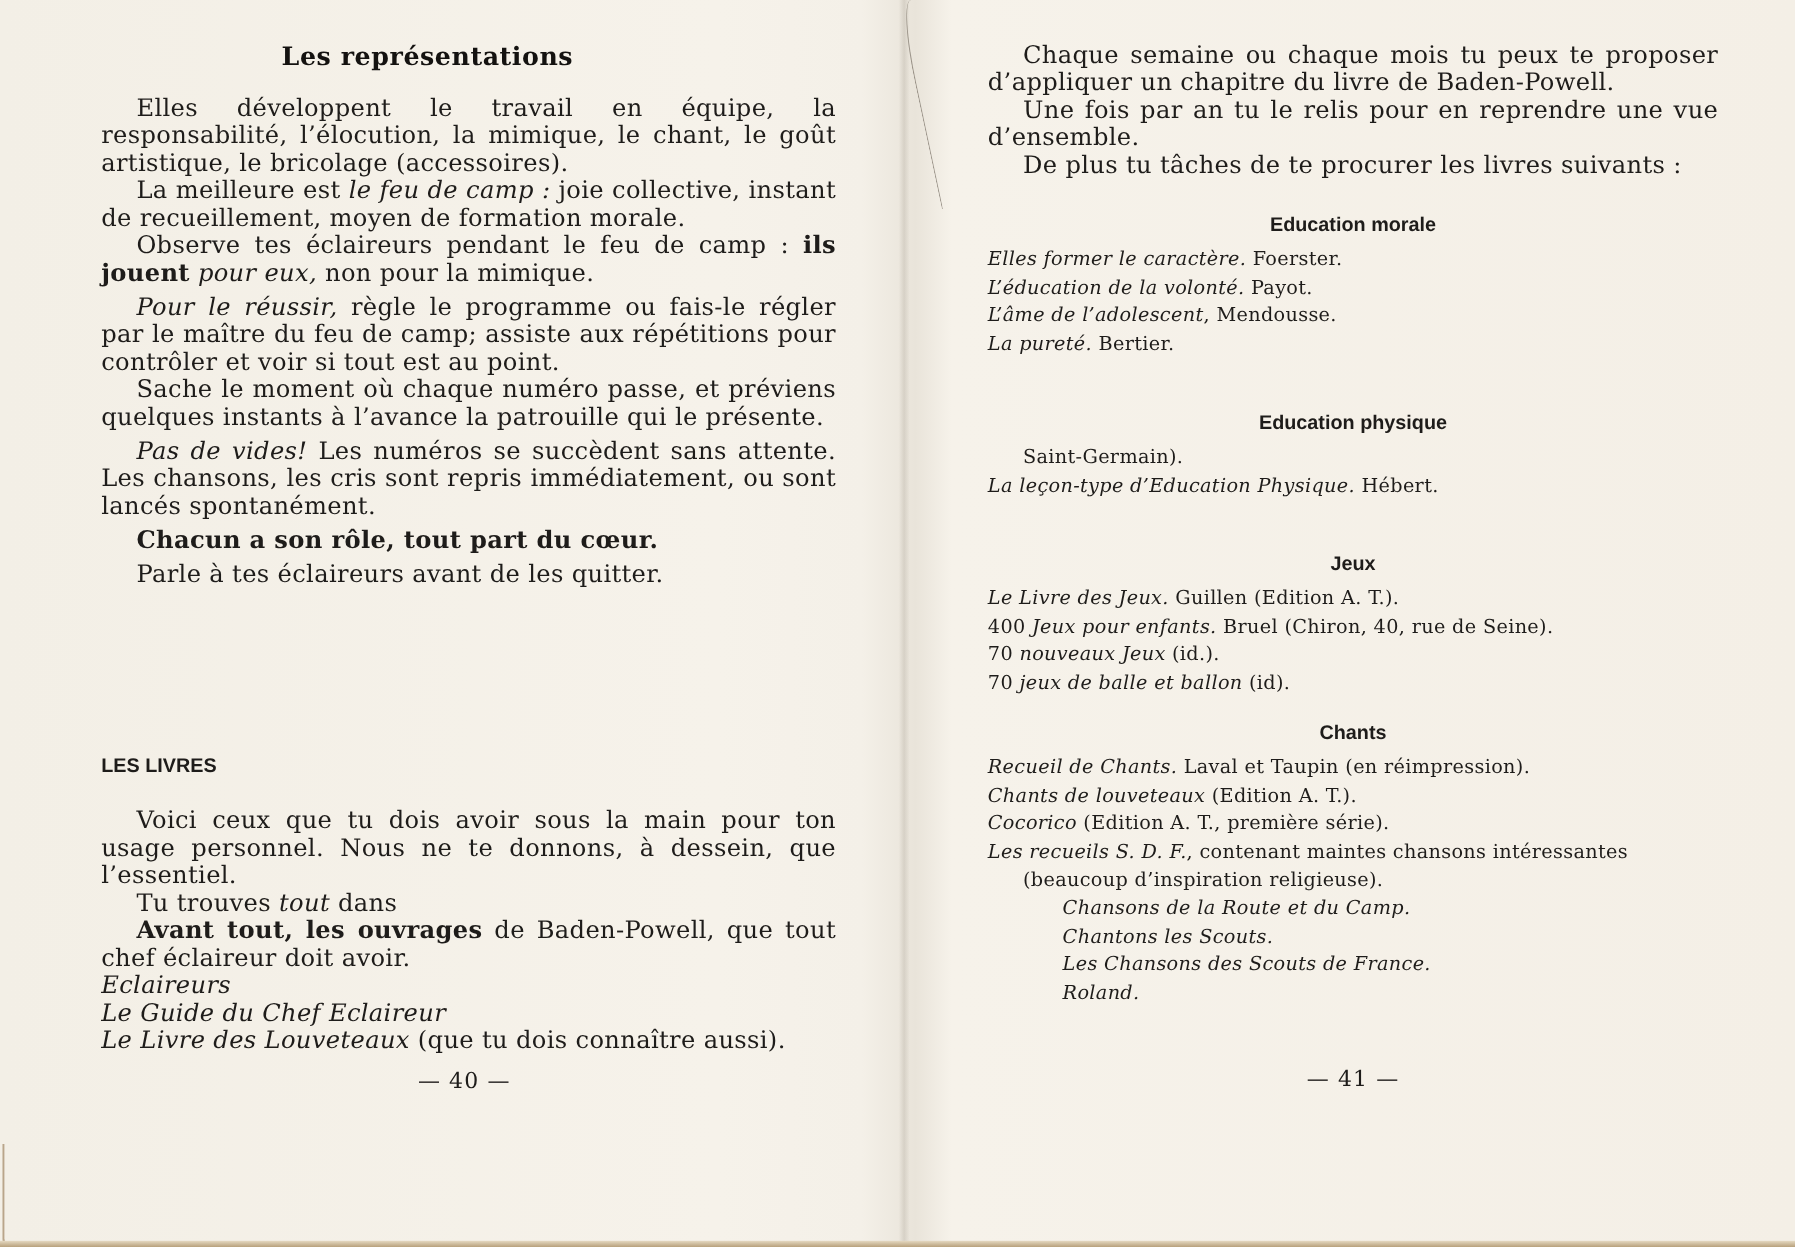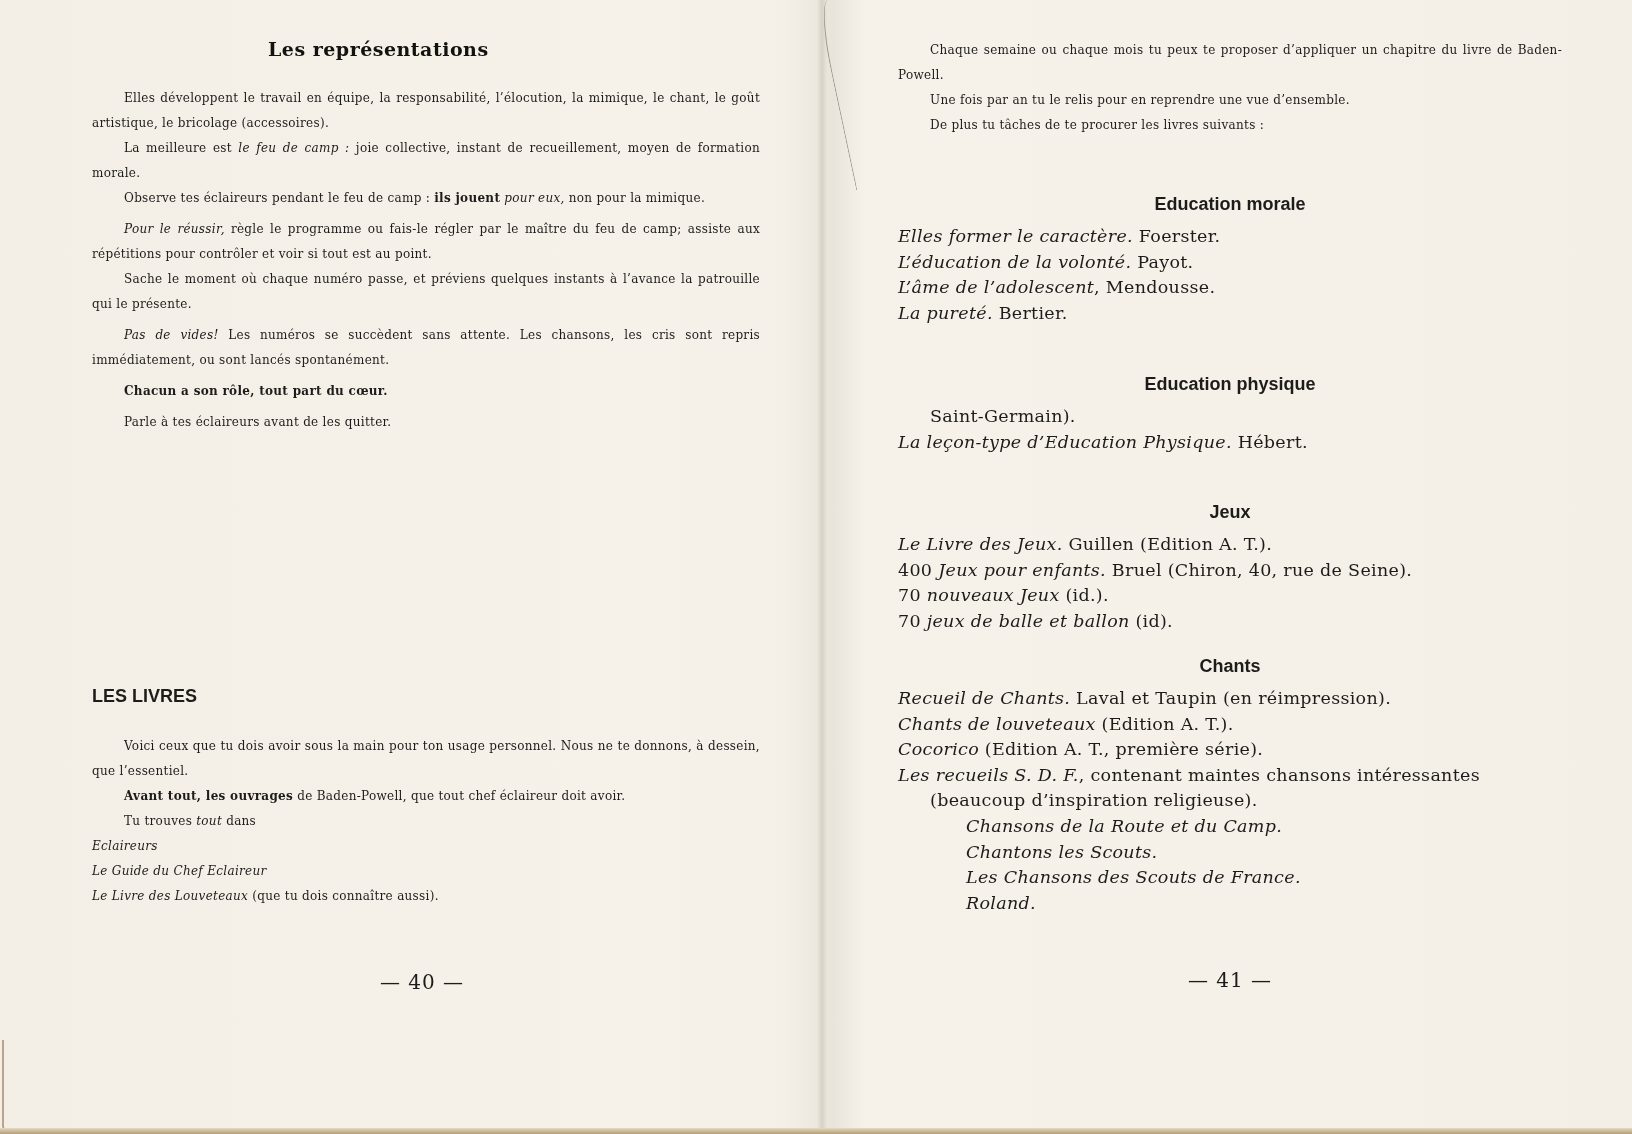--- a/index.html
+++ b/index.html
@@ -31,26 +31,26 @@
   .edge-bottom {
     position: absolute; left: 0; bottom: 0; width: 1632px; height: 6px;
     background: linear-gradient(180deg, #e5d9c2, #b59d77);
   }
   .edge-left {
     position: absolute; left: 2px; top: 1040px; width: 10px; height: 94px;
     border-left: 2px solid #b9a58a; border-bottom: 2px solid #b9a58a;
     border-radius: 0 0 0 10px;
   }
   .title {
-    position: absolute; left: 268px; top: 38px;
+    position: absolute; left: 256px; top: 38px;
     font-family: "DejaVu Serif", serif; font-weight: bold;
-    font-size: 19px; letter-spacing: 0.5px; color: #141210;
+    font-size: 23px; letter-spacing: 0.5px; color: #141210;
   }
   .text {
-    position: absolute; font-size: 12px; line-height: 25px;
+    position: absolute; font-size: 22px; line-height: 25px;
     text-align: justify; letter-spacing: 0.3px;
   }
   .left .text { left: 92px; width: 668px; }
   p { margin: 0; }
   .ind { text-indent: 32px; }
   .gap { margin-top: 6px; }
   i { font-style: italic; }
   b { font-weight: bold; }
   .heading-sans {
     font-family: "Liberation Sans", "DejaVu Sans", sans-serif;
@@ -85,22 +85,22 @@
       <p class="ind"><span>Sache le moment où chaque numéro passe, et préviens quelques instants à l’avance la patrouille qui le présente.</span></p>
       <p class="ind gap"><i>Pas de vides!</i><span> Les numéros se succèdent sans attente. Les chansons, les cris sont repris immédiatement, ou sont lancés spontanément.</span></p>
       <p class="ind gap"><b>Chacun a son rôle, tout part du cœur.</b></p>
       <p class="ind gap"><span>Parle à tes éclaireurs avant de les quitter.</span></p>
     </div>
 
     <div class="livres-heading heading-sans">LES LIVRES</div>
 
     <div class="text" style="top:734px">
       <p class="ind"><span>Voici ceux que tu dois avoir sous la main pour ton usage personnel. Nous ne te donnons, à dessein, que l’essentiel.</span></p>
+      <p class="ind"><span>Tu trouves </span><i>tout</i><span> dans</span></p>
       <p class="ind"><b>Avant tout, les ouvrages</b><span> de Baden-Powell, que tout chef éclaireur doit avoir.</span></p>
-      <p class="ind"><span>Tu trouves </span><i>tout</i><span> dans</span></p>
       <p><i>Eclaireurs</i><span></span></p>
       <p><i>Le Guide du Chef Eclaireur</i><span></span></p>
       <p><i>Le Livre des Louveteaux</i><span> (que tu dois connaître aussi).</span></p>
     </div>
 
     <div class="pageno" style="left:342px; top:970px;">— 40 —</div>
   </div>
 
   <div class="spine"></div>
   <div class="crease"></div>

